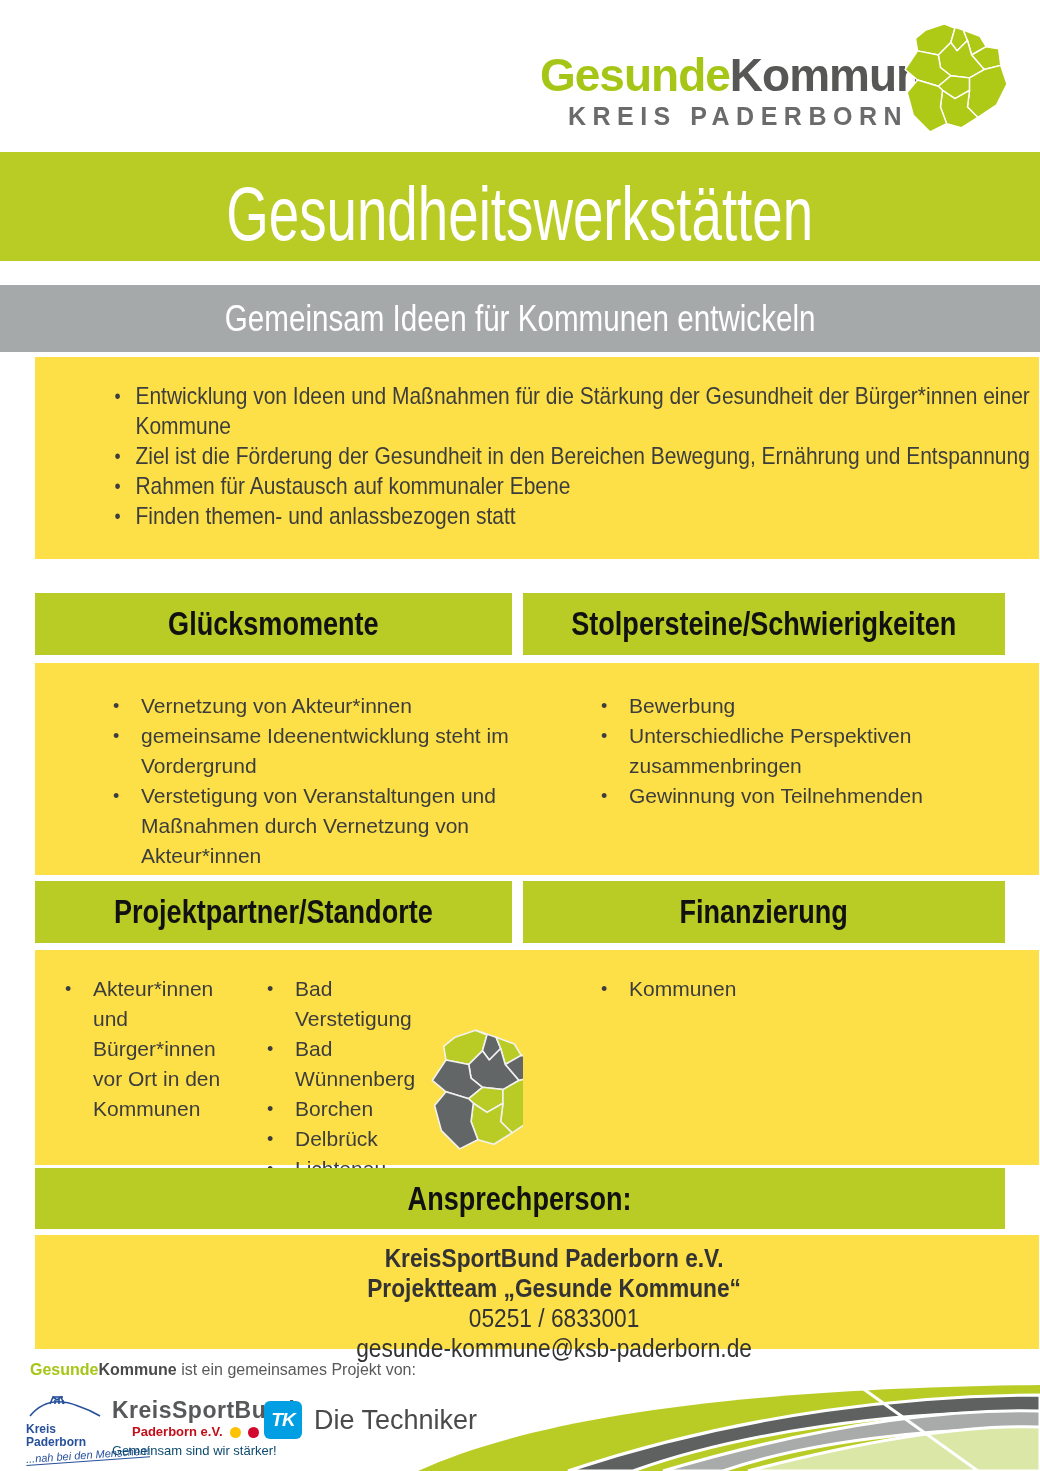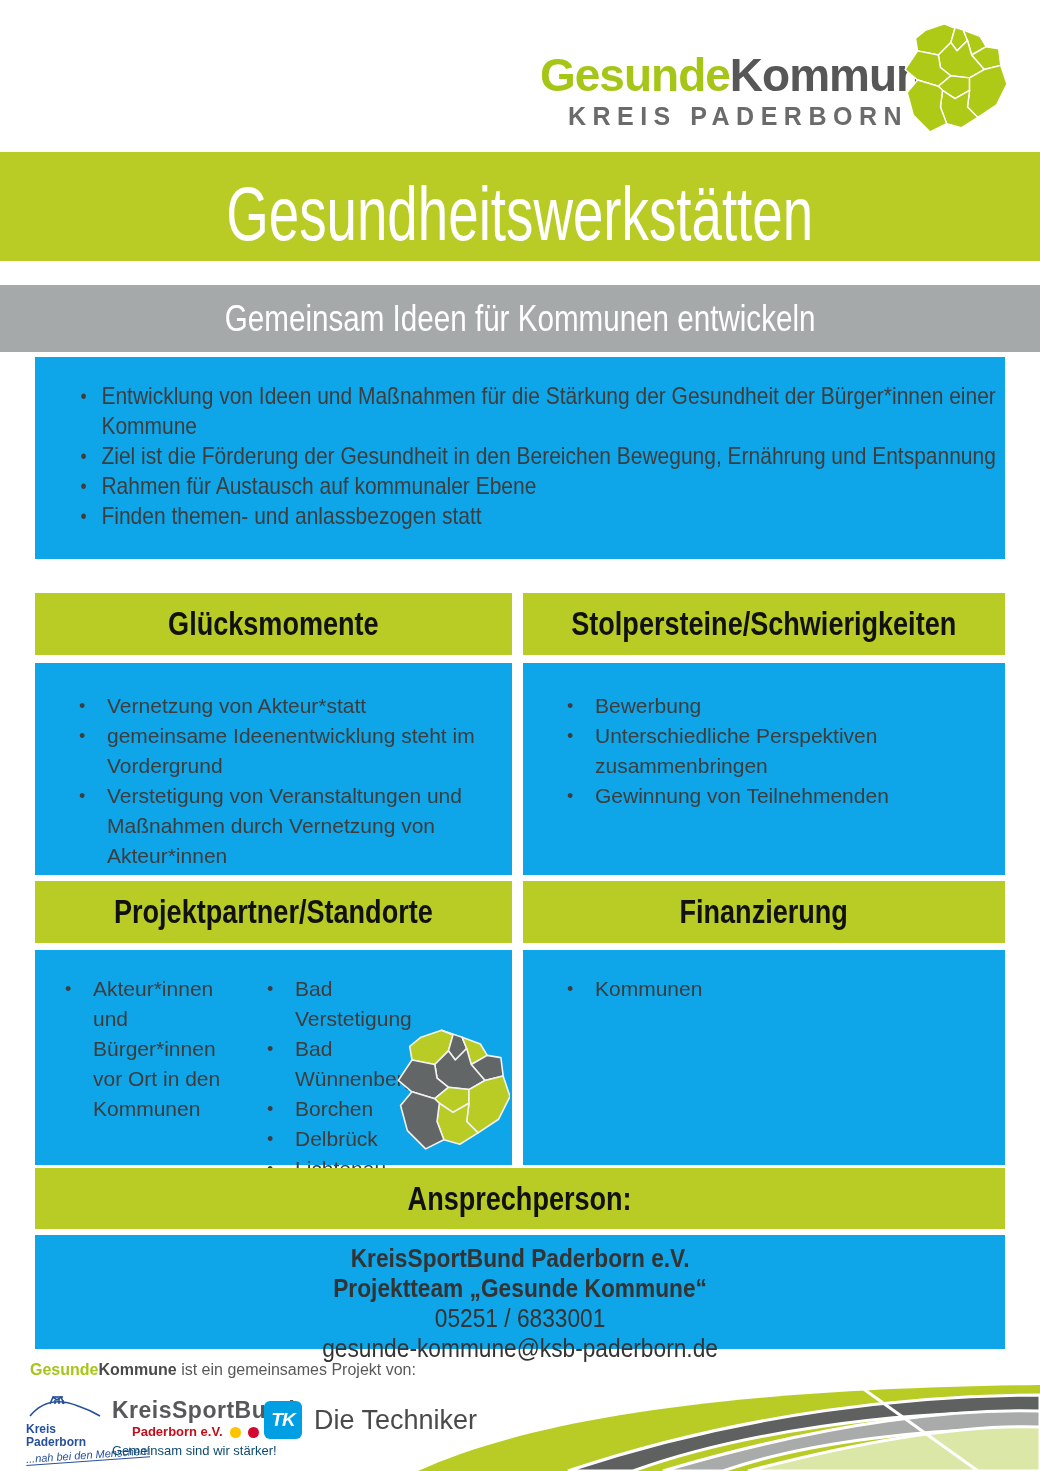--- a/index.html
+++ b/index.html
@@ -23,21 +23,21 @@
   .banner-gray  { top:285px; height:67px;  background:#a6a9aa; }
   .page-title {
     display:inline-block; color:#ffffff; font-size:76px; font-weight:500;
     line-height:124px; transform:scaleX(0.72); transform-origin:center; white-space:nowrap;
   }
   .page-subtitle {
     display:inline-block; color:#ffffff; font-size:37px; font-weight:500;
     line-height:67px; transform:scaleX(0.80); transform-origin:center; white-space:nowrap;
   }
   
-  .gbox { position:absolute; background:#0ea5e9; }
+  .gbox { position:absolute; background:#fde047;padding-left:34px; }
   .box-intro { left:35px; top:357px; width:970px; height:202px; }
   .intro-narrow { width:1110px; transform:scaleX(0.874); transform-origin:left top; padding-top:24px; }
   .intro-narrow ul { margin:0; padding:0 0 0 50px; list-style:none; }
   .intro-narrow li { position:relative; padding-left:26px; font-size:24px; line-height:30px; color:#3d3d3d; }
   .intro-narrow li::before { content:"•"; position:absolute; left:2px; top:0; font-size:20px; }
   
   .shead { position:absolute; height:62px; background:#b9cc25; text-align:center; overflow:hidden; }
   .shead span { display:inline-block; font-size:33px; font-weight:bold; color:#111111;
                 line-height:62px; transform:scaleX(0.82); transform-origin:center; white-space:nowrap; }
   .row1 { top:593px; } .row2 { top:881px; }
@@ -121,21 +121,21 @@
 </div>
 
 <div class="shead row1 colL">
   <span>Glücksmomente</span>
 </div>
 <div class="shead row1 colR">
   <span>Stolpersteine/Schwierigkeiten</span>
 </div>
 <div class="gbox boxrow1 colL">
   <ul class="blist">
-    <li>Vernetzung von Akteur*statt</li>
+    <li>Vernetzung von Akteur*innen</li>
     <li>gemeinsame Ideenentwicklung steht im Vordergrund</li>
     <li>Verstetigung von Veranstaltungen und Maßnahmen durch Vernetzung von Akteur*innen</li>
   </ul>
 </div>
 <div class="gbox boxrow1 colR">
   <ul class="blist">
     <li>Bewerbung</li>
     <li>Unterschiedliche Perspektiven zusammenbringen</li>
     <li>Gewinnung von Teilnehmenden</li>
   </ul>

